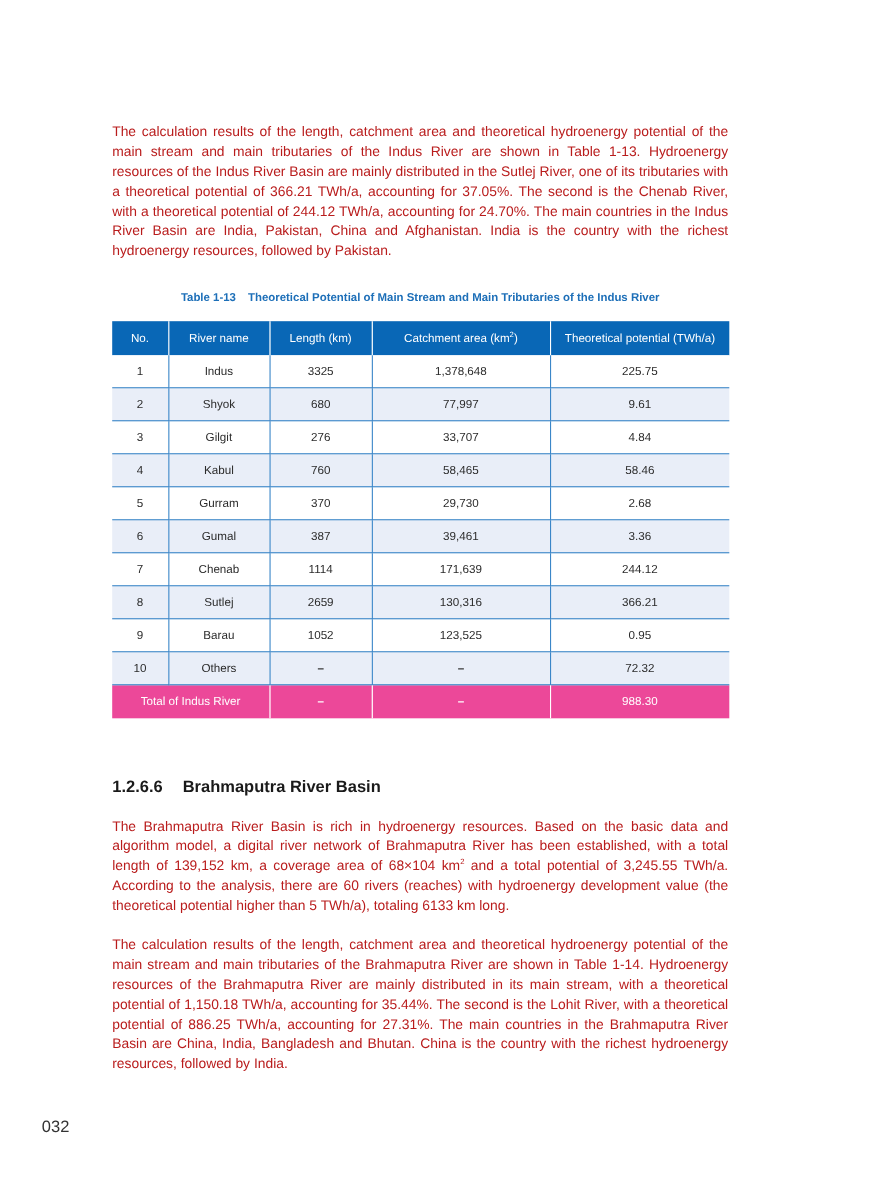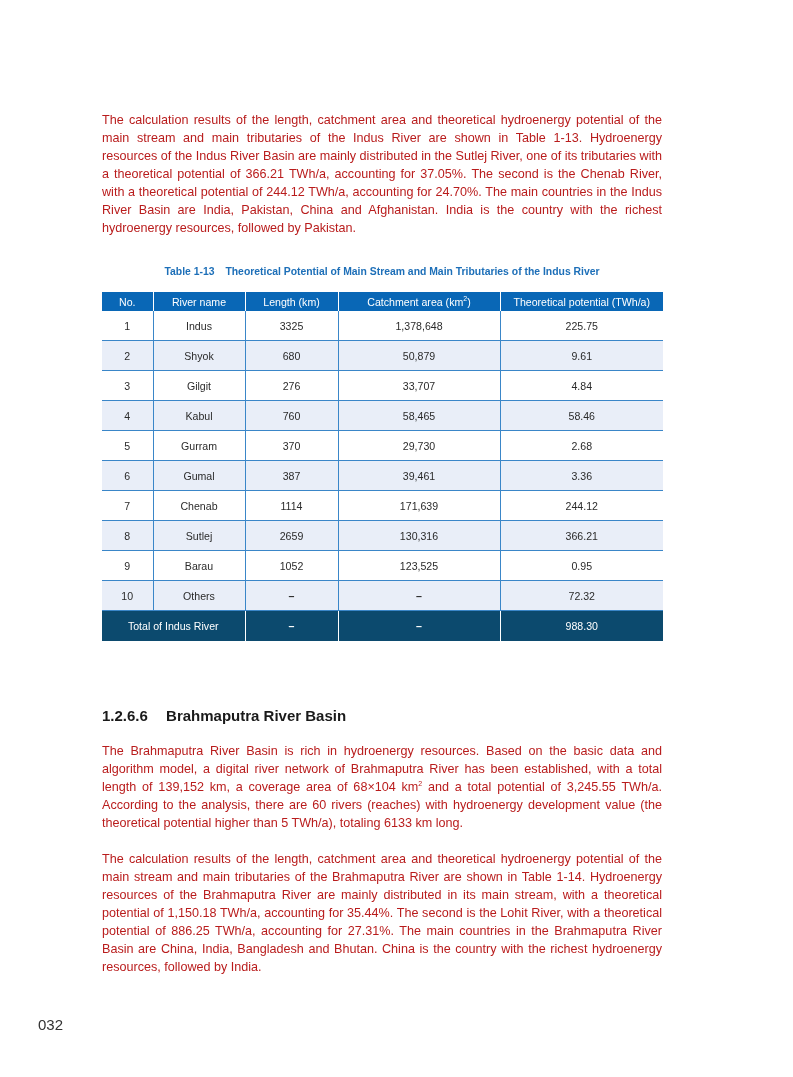--- a/index.html
+++ b/index.html
@@ -8,30 +8,30 @@
   .para { position: absolute; left: 102px; width: 560px; font-size: 12.6px;
           line-height: 18px; text-align: justify; color: #b91c1c; margin: 0; }
   .p1 { top: 111px; }
   .caption { position: absolute; top: 266px; left: 102px; width: 560px; text-align: center;
              font-size: 10.4px; font-weight: bold; color: #1d6fb8; margin: 0; }
   .caption .num { margin-right: 8px; }
   table.data { position: absolute; top: 292px; left: 102px; width: 561px;
                border-collapse: collapse; font-size: 10.6px; color: #2b2b2b; table-layout: fixed; }
   table.data th, table.data td { text-align: center; height: 29px; padding: 0;
                border-left: 1px solid #3a86c8; border-right: 1px solid #3a86c8; }
-  table.data th { background: #0967b6; color: #ffffff; font-weight: normal; height: 19px;
+  table.data th { background: #0967b6; color: #ffffff; font-weight: normal; height: 31px;
                border-left: 1px solid #ffffff; border-right: 1px solid #ffffff; }
   table.data th:first-child { border-left: none; }
   table.data th:last-child { border-right: none; }
   table.data tbody tr td { border-bottom: 1.5px solid #3a86c8; }
   table.data tbody tr:nth-child(odd) td { background: #ffffff; }
   table.data tbody tr:nth-child(even) td { background: #e9eef8; }
   table.data tbody tr td:first-child { border-left: none; }
   table.data tbody tr td:last-child { border-right: none; }
-  table.data tfoot td { background: #0c4a6e; color: #ffffff; height: 30px;
+  table.data tfoot td { background: #ec4899; color: #ffffff; height: 30px;
                border-left: 1px solid #ffffff; border-right: 1px solid #ffffff; }
   table.data tfoot td:first-child { border-left: none; }
   table.data tfoot td:last-child { border-right: none; }
   .dash { font-weight: bold; }
   sup { font-size: 7px; vertical-align: super; line-height: 0; }
   .section-heading { position: absolute; top: 707px; left: 102px; font-size: 15px;
                font-weight: bold; color: #1a1a1a; margin: 0; }
   .section-heading .sec-num { margin-right: 14px; }
   .p2 { top: 742px; }
   .p3 { top: 850px; }
@@ -69,21 +69,21 @@
       <td>1</td>
       <td>Indus</td>
       <td>3325</td>
       <td>1,378,648</td>
       <td>225.75</td>
     </tr>
     <tr>
       <td>2</td>
       <td>Shyok</td>
       <td>680</td>
-      <td>50,879</td>
+      <td>77,997</td>
       <td>9.61</td>
     </tr>
     <tr>
       <td>3</td>
       <td>Gilgit</td>
       <td>276</td>
       <td>33,707</td>
       <td>4.84</td>
     </tr>
     <tr>

